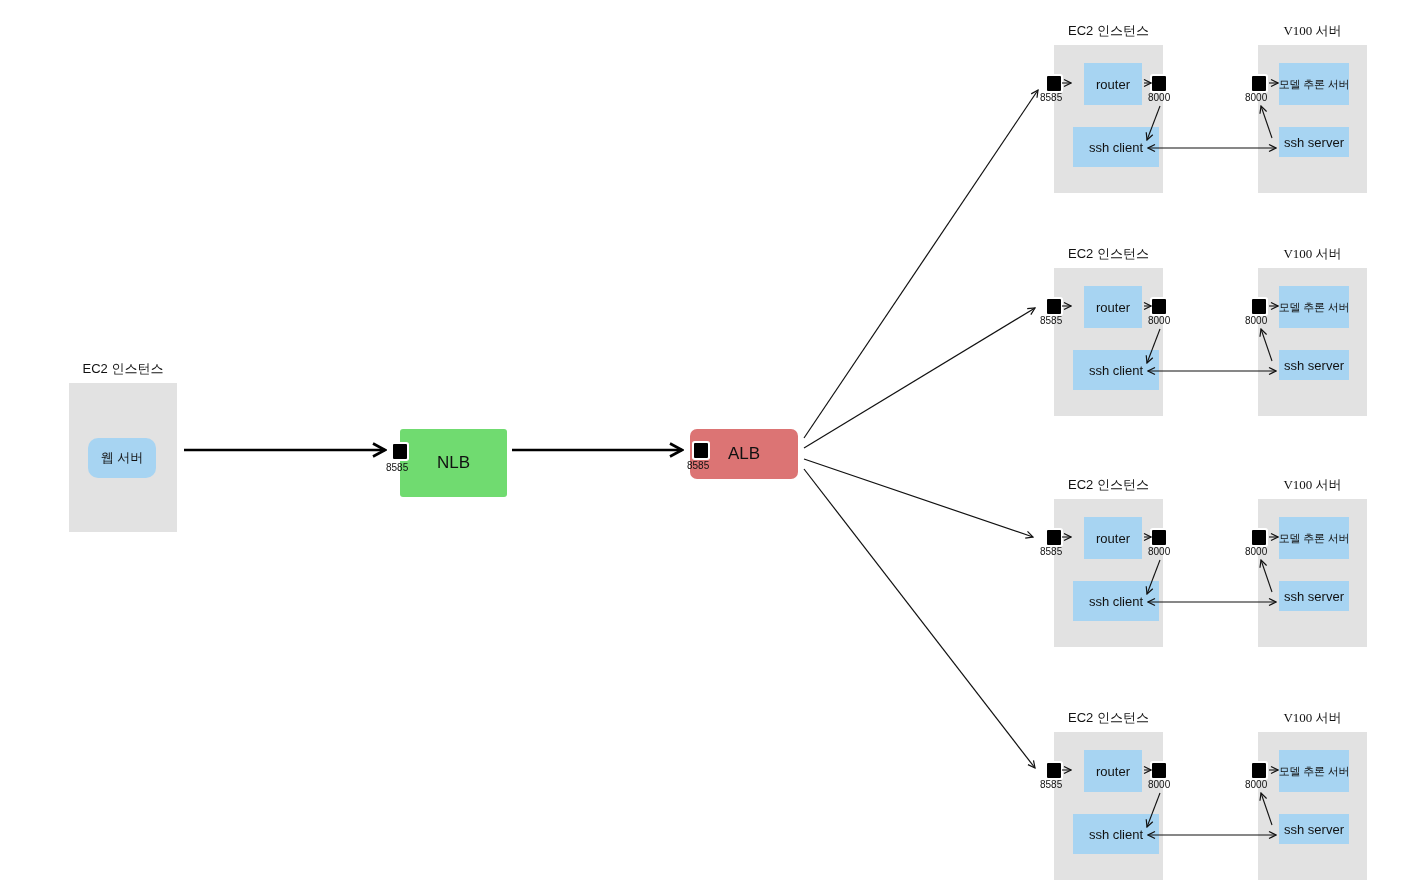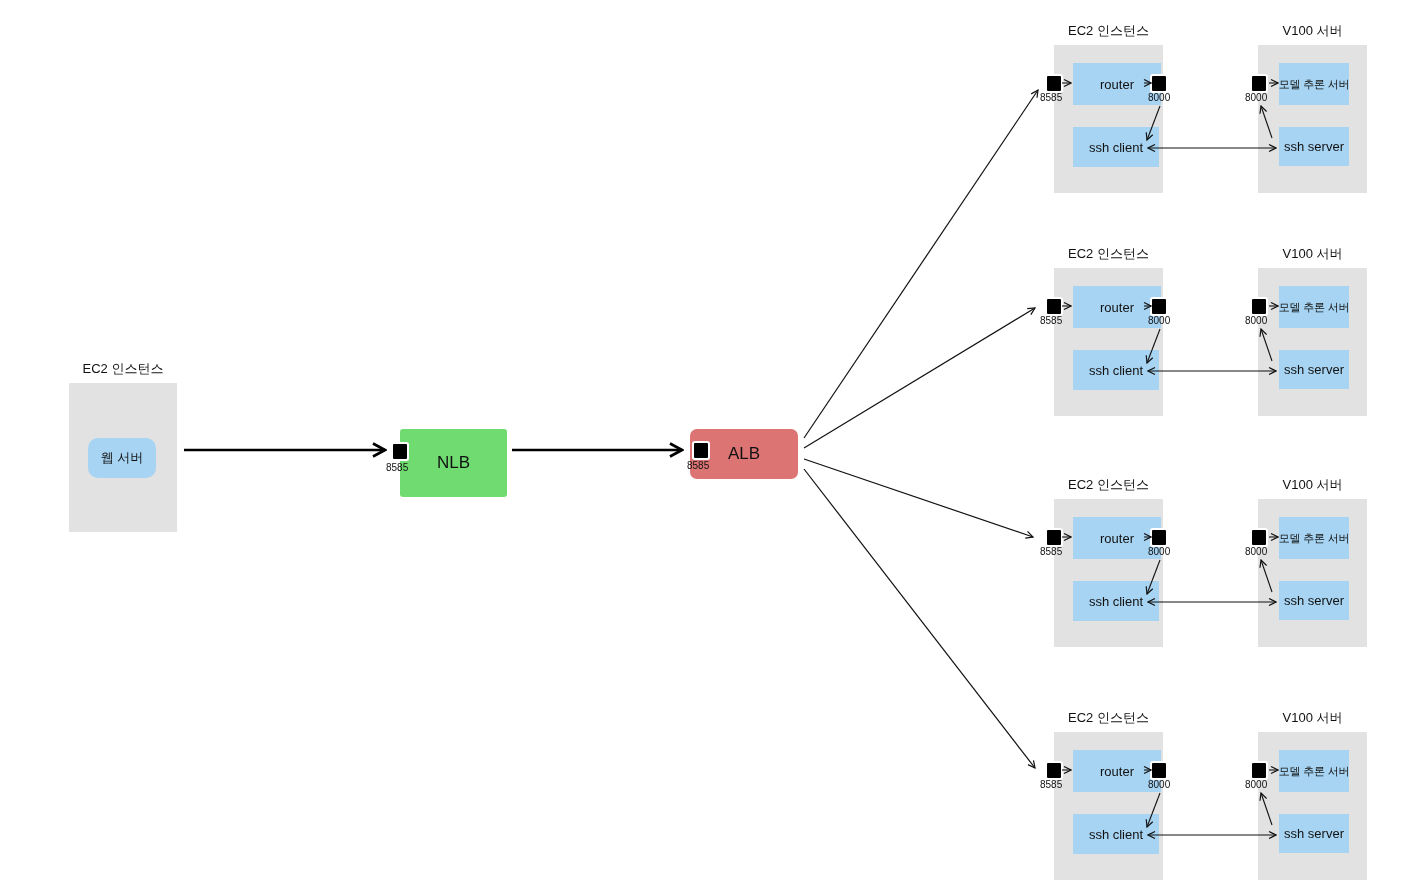--- a/index.html
+++ b/index.html
@@ -17,32 +17,32 @@
   .plabel{position:absolute; font-size:10px; line-height:11px; width:28px; text-align:left; color:var(--ink);}
   .lb{position:absolute; display:flex; align-items:center; justify-content:center;
       font-size:17px; color:var(--ink); border-radius:3px;}
   .lb.nlb{background:var(--green);}
   .lb.alb{background:var(--red);}
 
   
   .group{position:absolute; left:1040px; width:369px; height:174px;}
   .group .ec2-title   {left:14px;  top:0;    width:109px;}
   .group .ec2-box     {left:14px;  top:22px; width:109px; height:148px;}
-  .group .router      {left:33px;  top:40px; width:88px;  height:42px;}
+  .group .router      {left:44px;  top:40px; width:58px;  height:42px;}
   .group .in-port     {left:7px;   top:53px;}
   .group .in-plabel   {left:0;     top:69px;}
   .group .out-port    {left:112px; top:53px;}
   .group .out-plabel  {left:108px; top:69px;}
   .group .ssh-client  {left:33px;  top:104px; width:86px; height:40px;}
-  .group .v100-title  {left:218px; top:0;     width:109px;}
+  .group .v100-title  {left:218px; top:0;     width:109px;font-family:Liberation Serif, serif;}
   .group .v100-box    {left:218px; top:22px;  width:109px; height:148px;}
   .group .v100-port   {left:212px; top:53px;}
   .group .v100-plabel {left:205px; top:69px;}
   .group .model       {left:239px; top:40px;  width:70px; height:42px; font-size:11px; letter-spacing:-0.2px;}
-  .group .ssh-server  {left:239px; top:104px; width:70px; height:39px;}
+  .group .ssh-server  {left:239px; top:104px; width:70px; height:30px;}
 
   svg.wires{position:absolute; left:0; top:0; z-index:5; pointer-events:none;}
 </style>
 </head>
 <body>
 
 <div id="stage">
 
   <div class="title" style="left:69px; top:361px; width:108px;">EC2 인스턴스</div>
   <div class="gbox" style="left:69px; top:383px; width:108px; height:149px;"></div>

